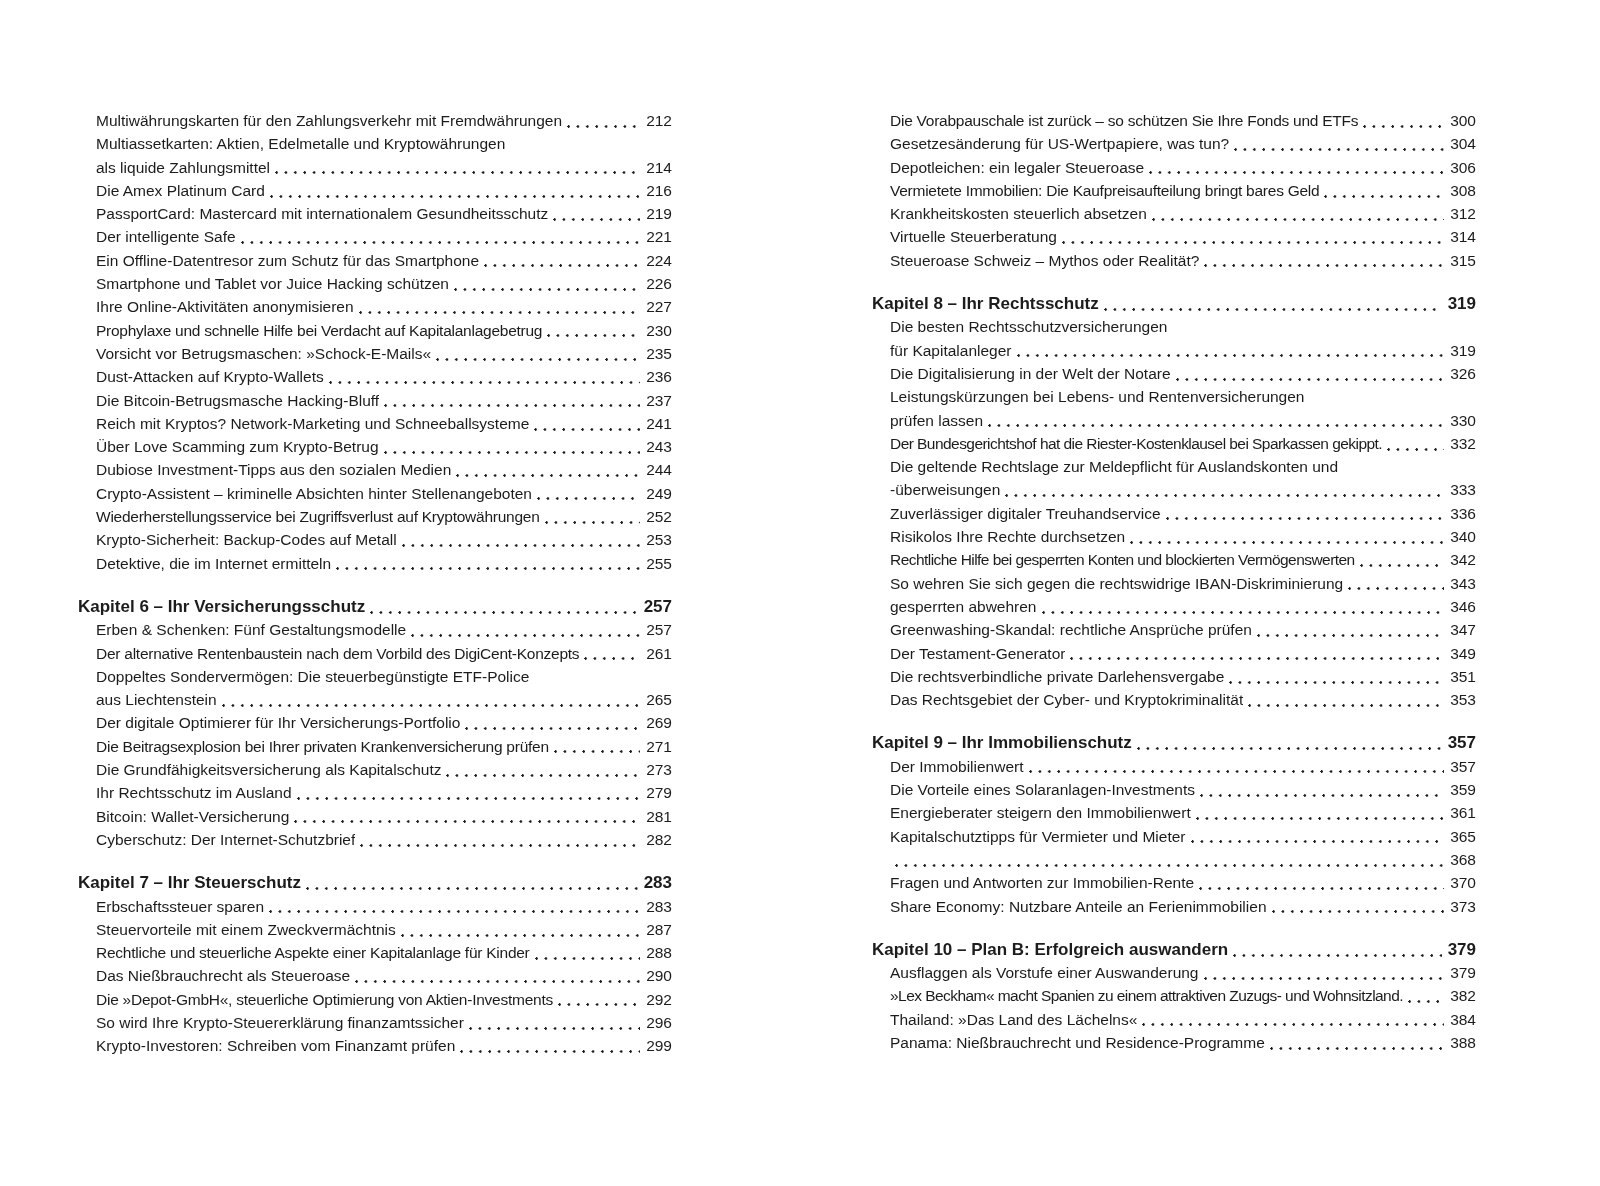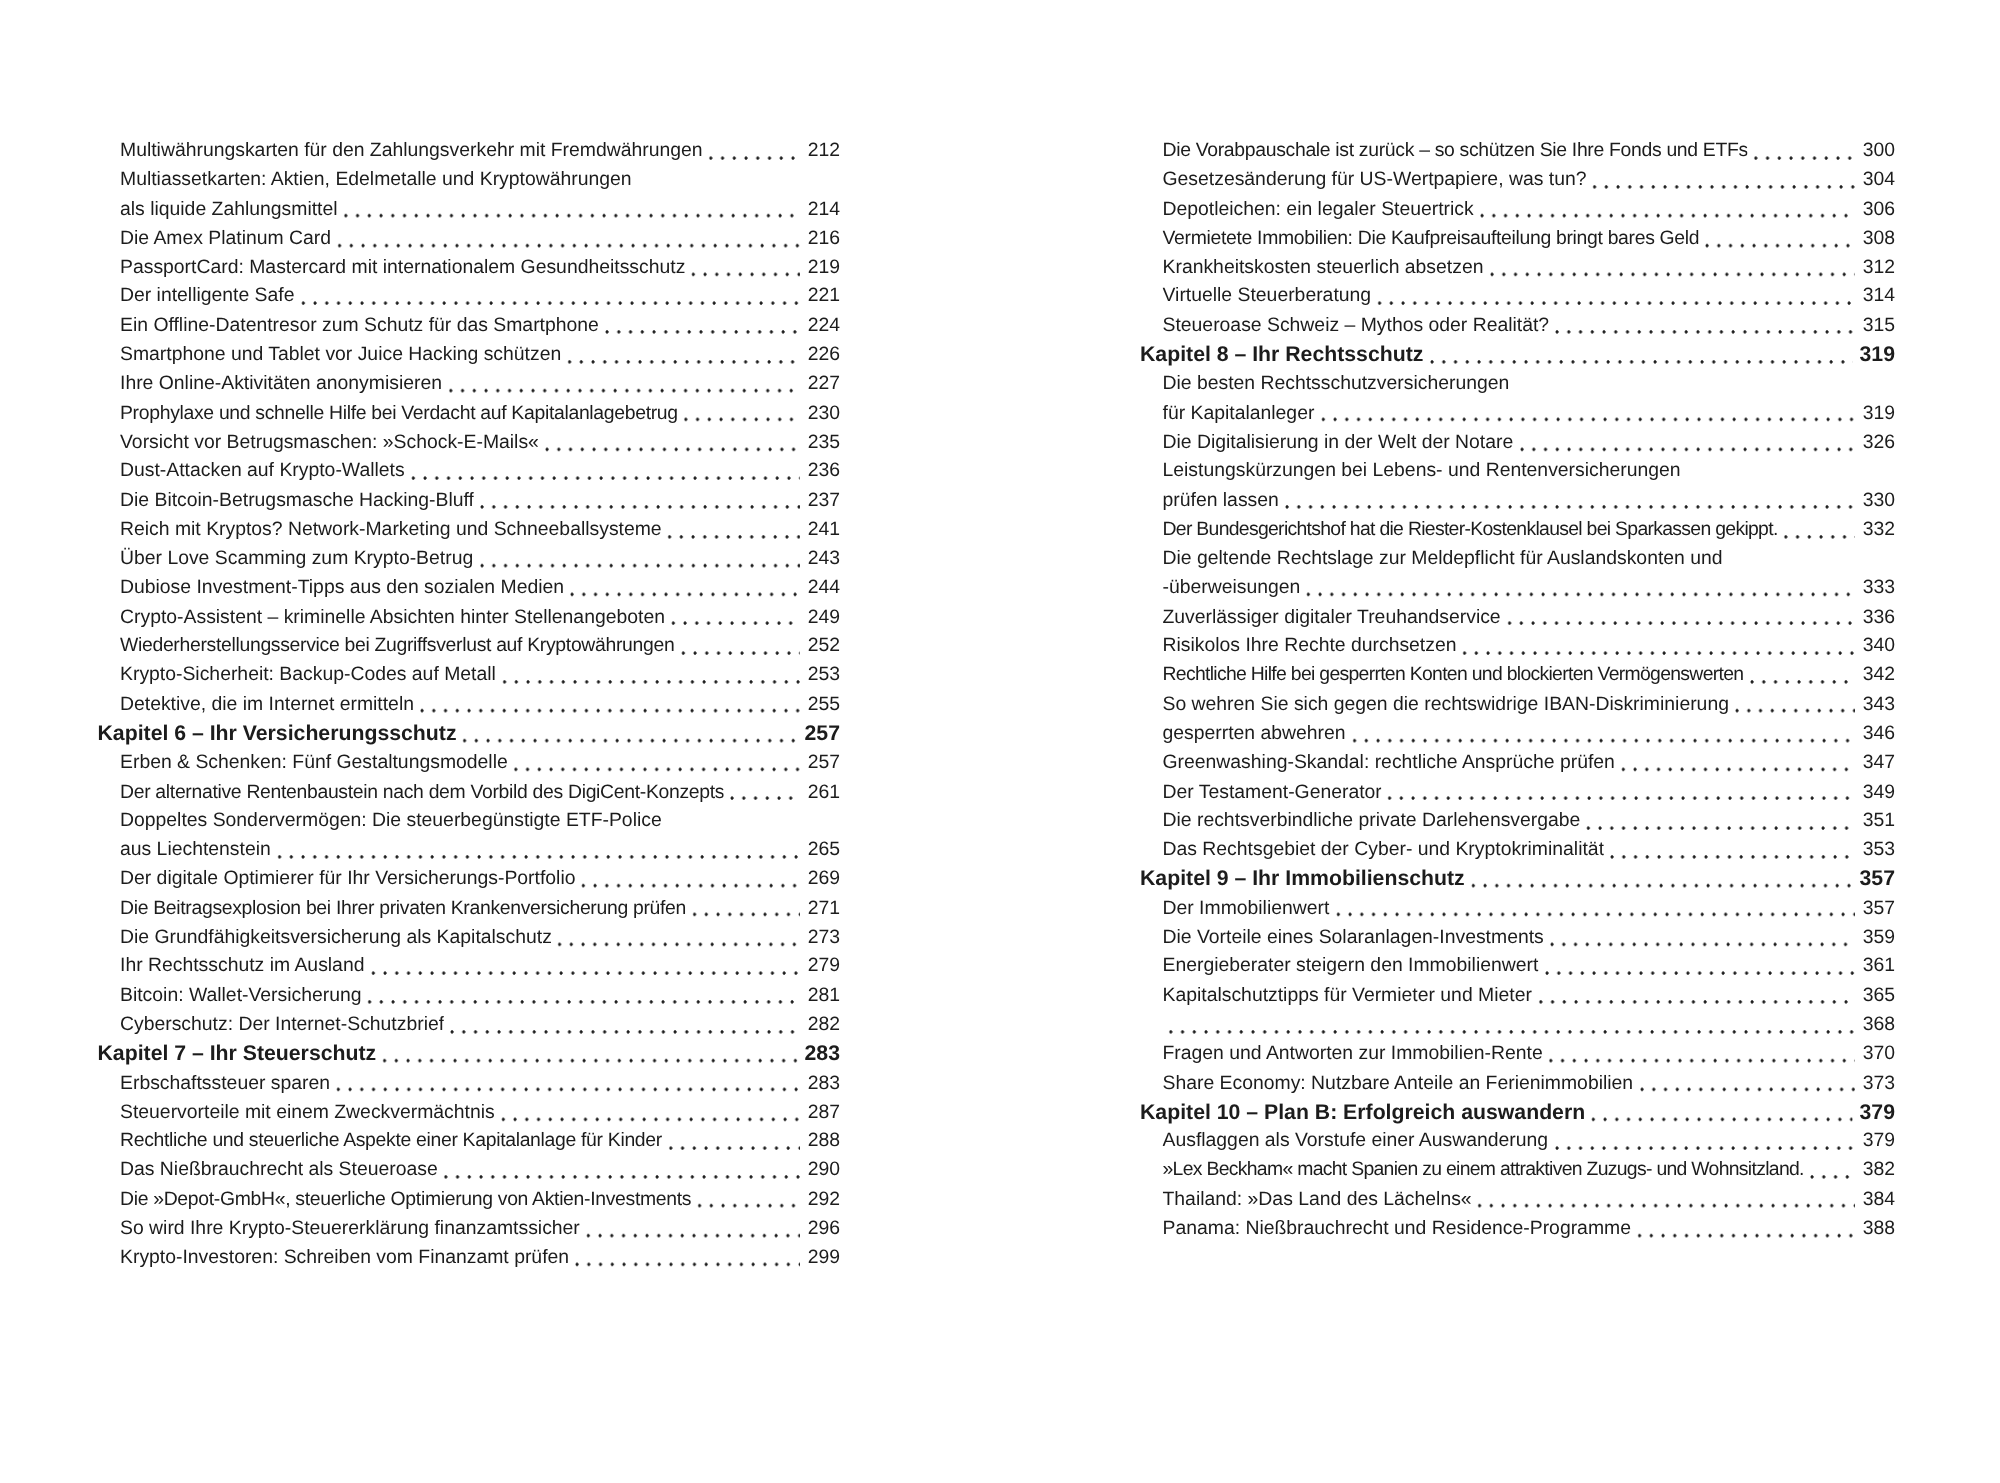--- a/index.html
+++ b/index.html
@@ -14,23 +14,23 @@
   .spread {
     position: relative;
     width: 1600px; height: 1186px;
     background: #ffffff;
   }
   .column {
     position: absolute;
     top: 109px;
   }
   .column-left  { left: 78px;  width: 594px; }
-  .column-right { left: 912px; width: 604px; }
+  .column-right { left: 872px; width: 604px; }
 
-  .section + .section { margin-top: 0; }
+  .section + .section { margin-top: 20px; }
 
   .row {
     display: flex;
     align-items: baseline;
     height: 23.3px;
     line-height: 23.3px;
     font-size: 15.5px;
     white-space: nowrap;
     padding-left: 18px;
   }
@@ -268,21 +268,21 @@
           <span class="title snug">Die Vorabpauschale ist zurück – so schützen Sie Ihre Fonds und ETFs</span>
           <span class="leader"></span>
           <span class="page">300</span>
         </div>
         <div class="row">
           <span class="title">Gesetzesänderung für US-Wertpapiere, was tun?</span>
           <span class="leader"></span>
           <span class="page">304</span>
         </div>
         <div class="row">
-          <span class="title">Depotleichen: ein legaler Steuertrick</span>
+          <span class="title">Depotleichen: ein legaler Steueroase</span>
           <span class="leader"></span>
           <span class="page">306</span>
         </div>
         <div class="row">
           <span class="title snug">Vermietete Immobilien: Die Kaufpreisaufteilung bringt bares Geld</span>
           <span class="leader"></span>
           <span class="page">308</span>
         </div>
         <div class="row">
           <span class="title">Krankheitskosten steuerlich absetzen</span>

